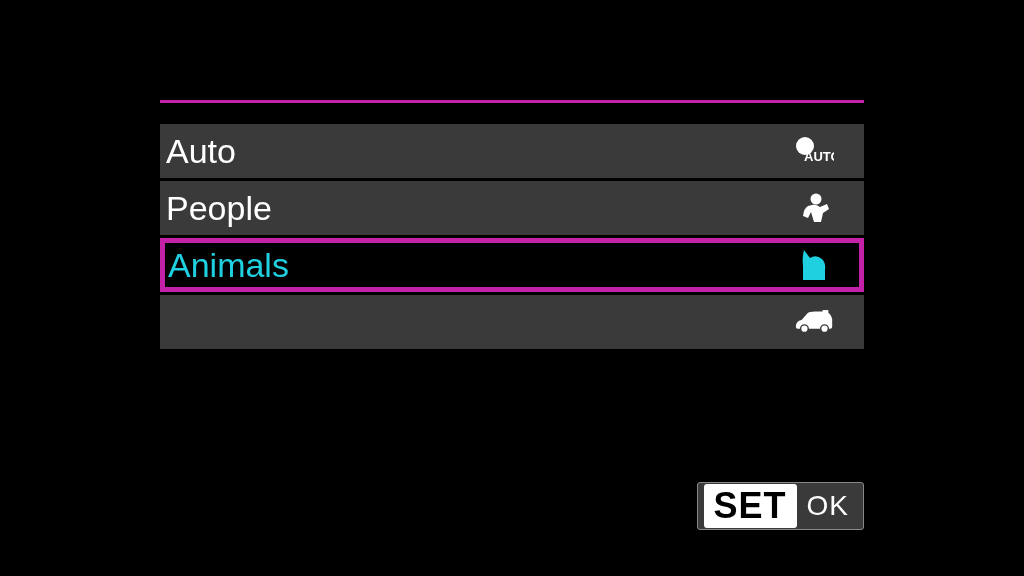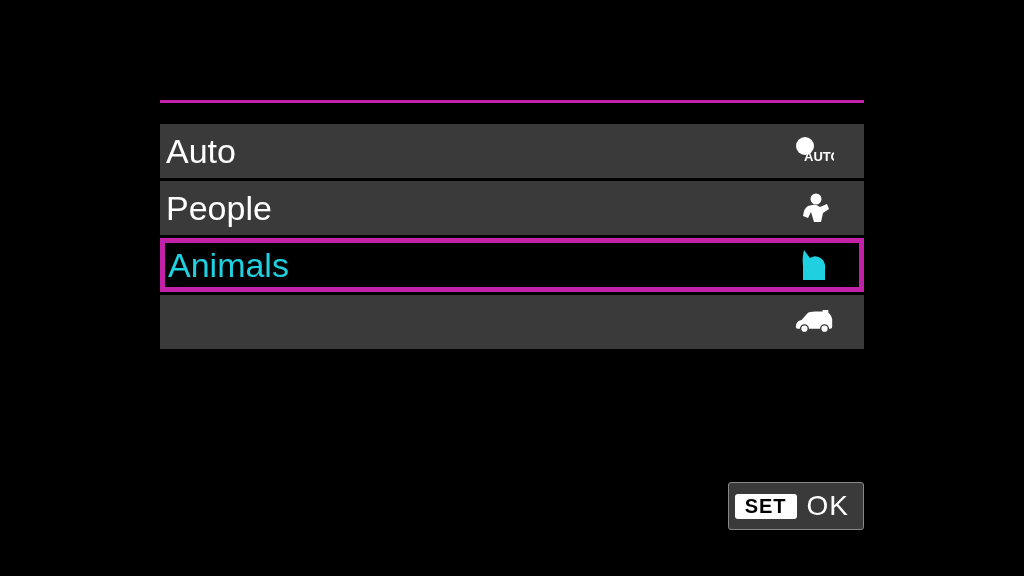--- a/index.html
+++ b/index.html
@@ -91,21 +91,21 @@
     background: #3a3a3a;
     border: 1px solid #888;
     border-radius: 3px;
     display: flex;
     align-items: center;
     padding: 4px 14px 4px 6px;
   }
   .footer .set-pill {
     background: #fff;
     color: #000;
-    font-size: 20px;
+    font-size: 36px;
     font-weight: 700;
     padding: 1px 10px;
     border-radius: 3px;
     letter-spacing: 1px;
   }
   .footer .ok {
     font-size: 28px;
     font-weight: 400;
     color: #fff;
     margin-left: 10px;

